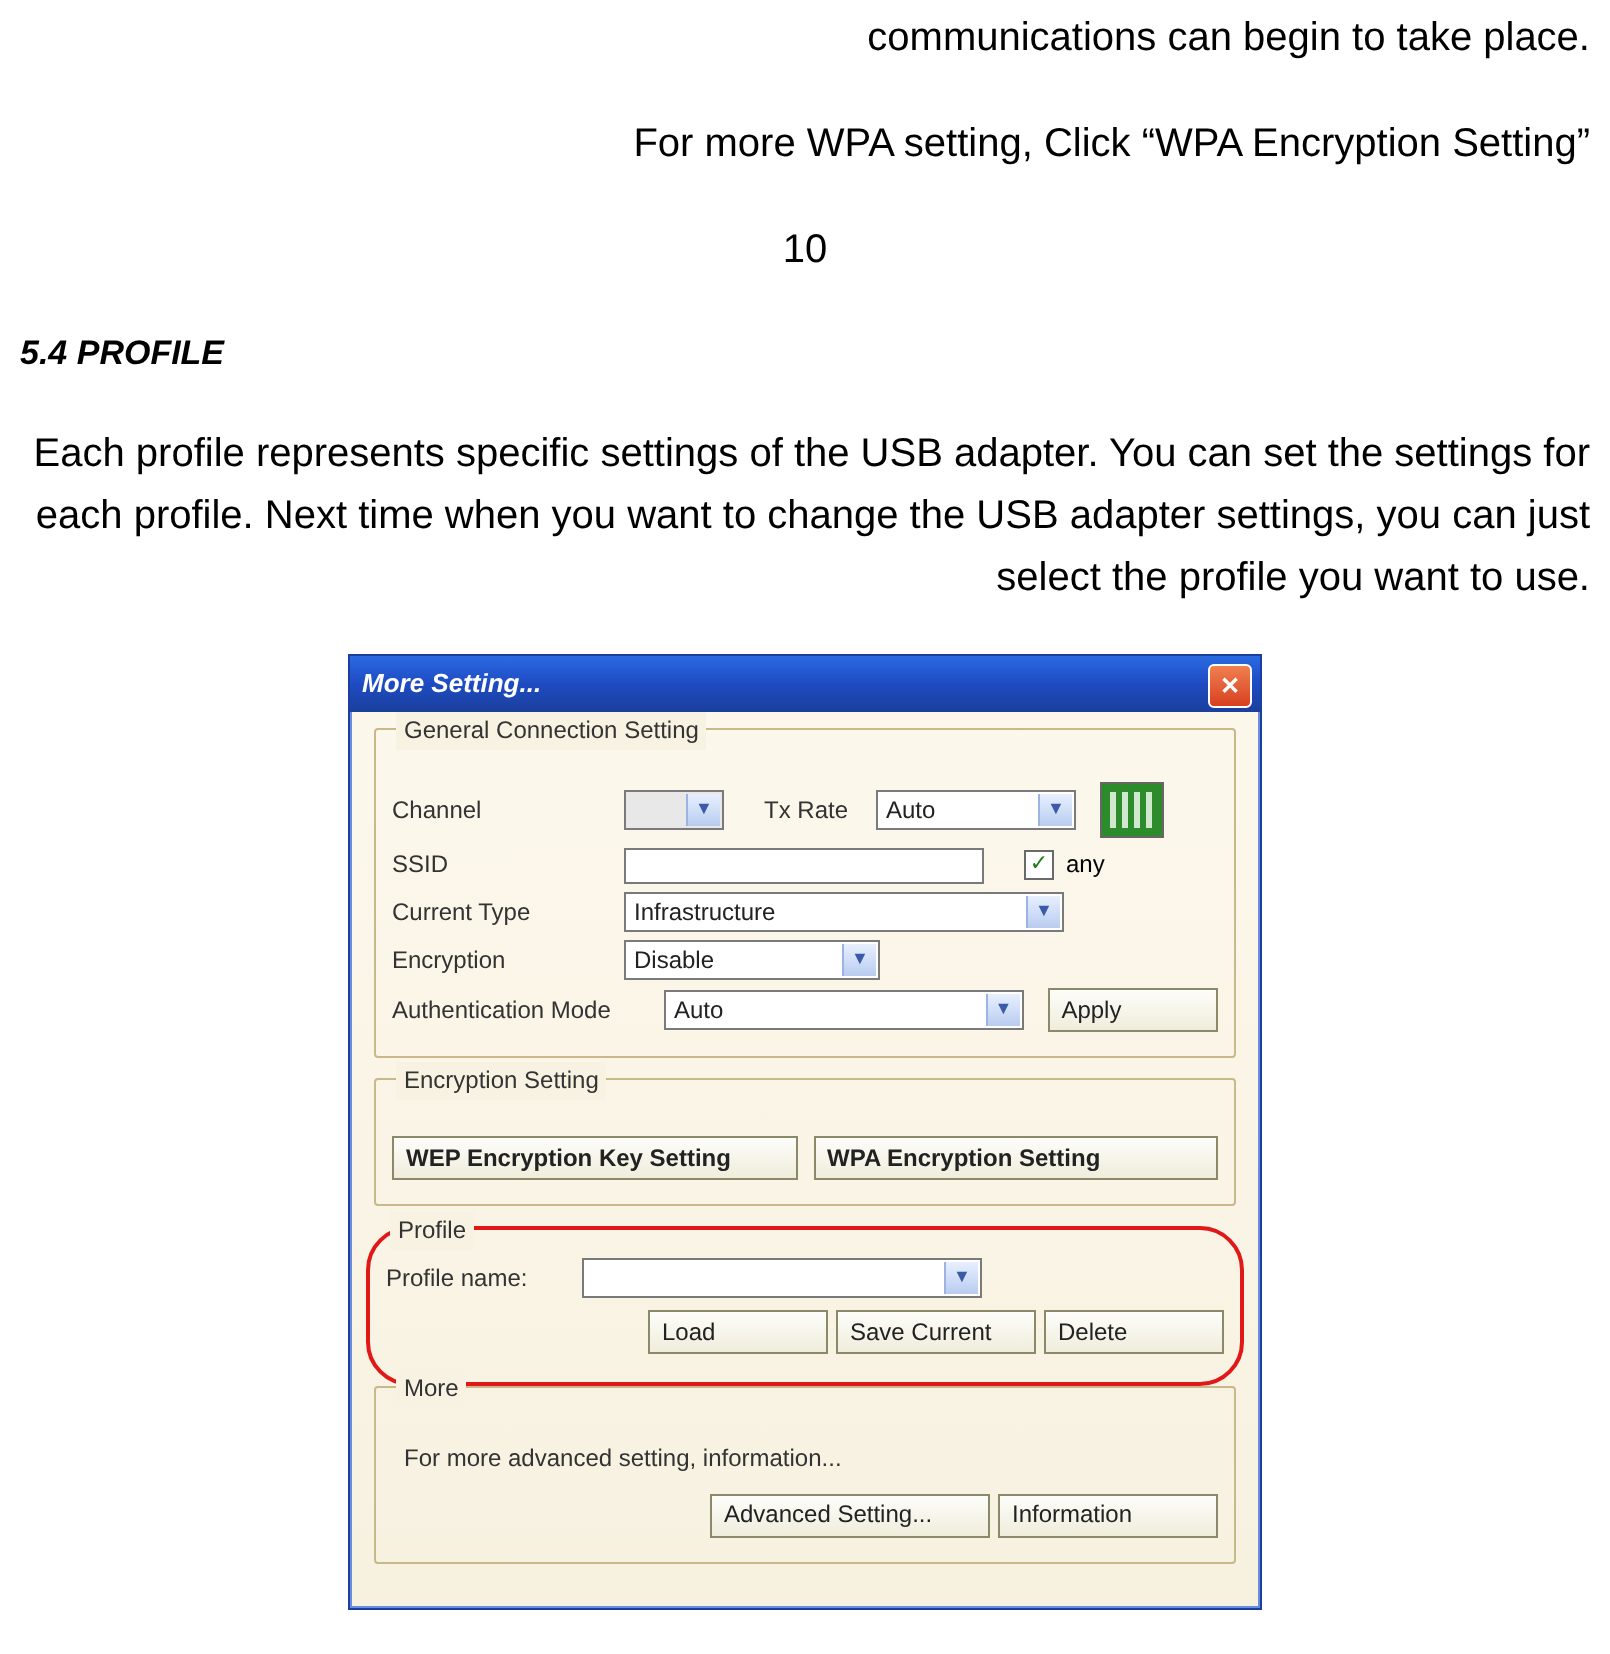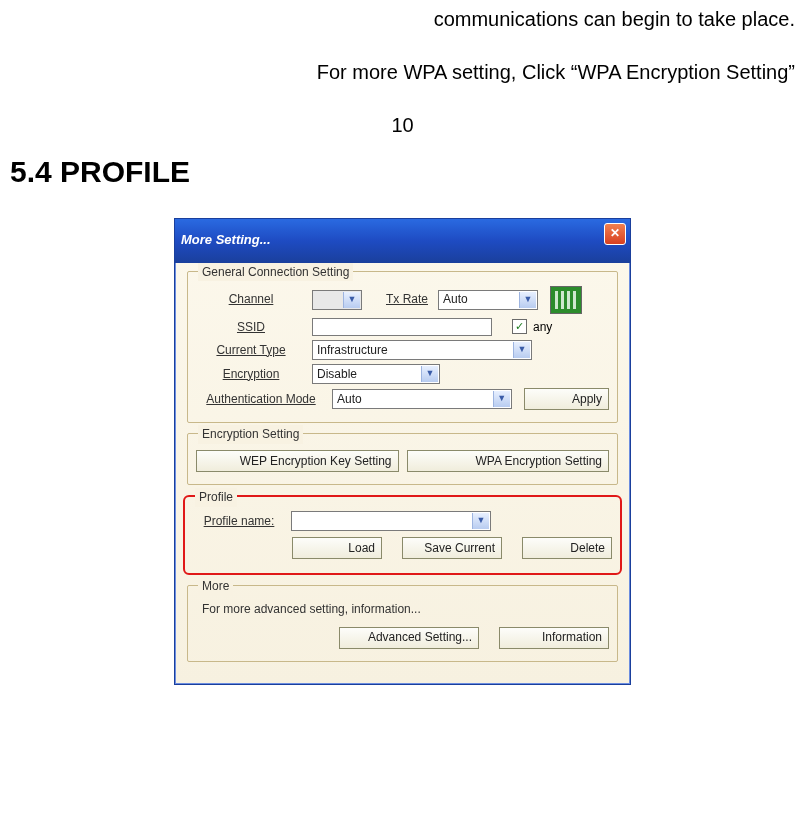--- a/index.html
+++ b/index.html
@@ -12,42 +12,43 @@
   .doc {
     padding: 4px 10px 10px 10px;
     font-size: 20px;
     line-height: 1.55;
   }
   .page-num {
     text-align: center;
     font-size: 20px;
   }
   .heading {
-    font-size: 30px;
+    font-size: 17px;
     font-weight: bold;
-    margin: 8px 0 22px 0;
+    margin: 23px 0 22px 0;
+    font-style: italic;
   }
   .para {
     margin: 0 0 22px 0;
     text-align: right;
   }
   .dialog-wrap {
     display: flex;
     justify-content: center;
   }
   .dialog {
     width: 455px;
     border: 1px solid #1a3f9c;
     background: linear-gradient(#fcf8ec,#f7f1e0);
     box-shadow: 0 0 0 1px #6b8de0 inset;
     font-family: Tahoma, Arial, sans-serif;
     font-size: 12px;
   }
   .titlebar {
-    height: 44px;
+    height: 28px;
     background: linear-gradient(#2a6ae1,#1e4bc2 50%,#1a3f9c);
     color: #fff;
     font-weight: bold;
     font-size: 13px;
     display: flex;
     align-items: center;
     padding: 0 6px;
     font-style: italic;
     font-family: "Trebuchet MS", Tahoma, sans-serif;
     position: relative;
@@ -69,50 +70,49 @@
     font-size: 12px;
     font-style: normal;
   }
   .dialog-body {
     padding: 8px 12px 12px 12px;
   }
   .fieldset {
     border: 1px solid #c8b88a;
     border-radius: 2px;
     margin: 0 0 10px 0;
-    padding: 10px 8px 8px 8px;
+    padding: 22px 8px 8px 8px;
     position: relative;
     background: transparent;
   }
   .fieldset.highlight {
     border: 2px solid #e01818;
-    border-radius: 6px;
+    border-radius: 22px;
     padding: 10px 8px 10px 8px;
-    margin: 0 -4px 10px -4px;
+    margin: 0 -4px 0 -4px;
   }
   .legend {
     position: absolute;
     top: -9px;
     left: 10px;
     background: #f8f2e2;
     padding: 0 4px;
     color: #333;
     font-size: 12px;
   }
   .row {
     display: flex;
     align-items: center;
     margin: 4px 0;
     gap: 6px;
   }
   .lbl {
-    text-align: center;
+    text-align: left;
     color: #333;
     flex-shrink: 0;
-    text-decoration: underline;
   }
   .lbl.w110 { width: 110px; }
   .lbl.w90  { width: 92px; }
   .input-text {
     height: 18px;
     border: 1px solid #7a7a7a;
     background: #fff;
     font-size: 12px;
     padding: 0 2px;
     box-sizing: border-box;
@@ -160,21 +160,21 @@
     flex-shrink: 0;
   }
   .btn {
     height: 22px;
     border: 1px solid #8a8a6a;
     background: linear-gradient(#fdfdfa,#f0eddc);
     font-size: 12px;
     color: #222;
     display: inline-flex;
     align-items: center;
-    justify-content: flex-end;
+    justify-content: flex-start;
     padding: 0 6px;
     box-sizing: border-box;
   }
   .btn.sm90  { width: 90px; }
   .btn.sm100 { width: 100px; }
   .btn.sm110 { width: 110px; }
   .btn.sm140 { width: 140px; }
   .icon-wifi {
     width: 30px;
     height: 26px;
@@ -186,32 +186,33 @@
   }
   .icon-wifi::before {
     content: "";
     position: absolute;
     left: 4px; top: 4px;
     width: 3px; height: 18px;
     background: #cfe8cf;
     box-shadow: 6px 0 0 #cfe8cf, 12px 0 0 #cfe8cf, 18px 0 0 #cfe8cf;
   }
   .spacer { flex: 1; }
-  .row.btns { justify-content: flex-end; gap: 20px; margin-top: 6px; }
-  .row.btns-even { justify-content: space-between; gap: 8px; margin-top: 6px; }
+  .row.btns { justify-content: flex-end; gap: 4px; margin-top: 6px; }
+  .row.btns-even { justify-content: space-between; gap: 8px; margin-top: 6px; font-weight: bold; }
   .other-text { margin: 4px 0 8px 6px; color: #333; }
 </style>
 </head>
 <body>
 
 <div class="doc">
   <div class="para">communications can begin to take place.</div>
   <div class="para">For more WPA setting, Click “WPA Encryption Setting”</div>
   <div class="page-num">10</div>
   <div class="heading">5.4 PROFILE</div>
+  <div class="para">Each profile represents specific settings of the USB adapter. You can set the settings for each profile. Next time when you want to change the USB adapter settings, you can just select the profile you want to use.</div>
 
   <div class="dialog-wrap">
     <div class="dialog">
 
       <div class="titlebar">
         <span>More Setting...</span>
         <div class="close-btn">
           <span>✕</span>
         </div>
       </div>

